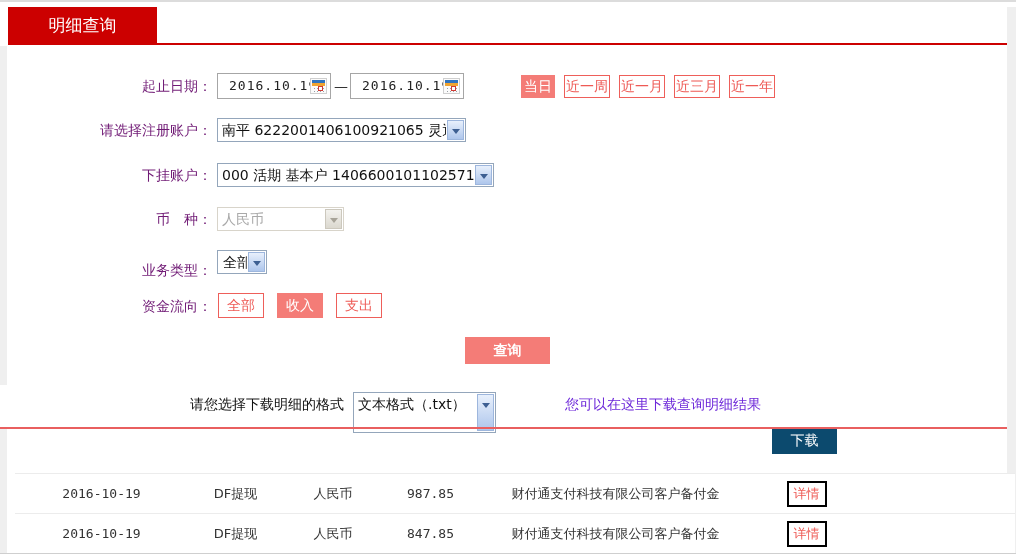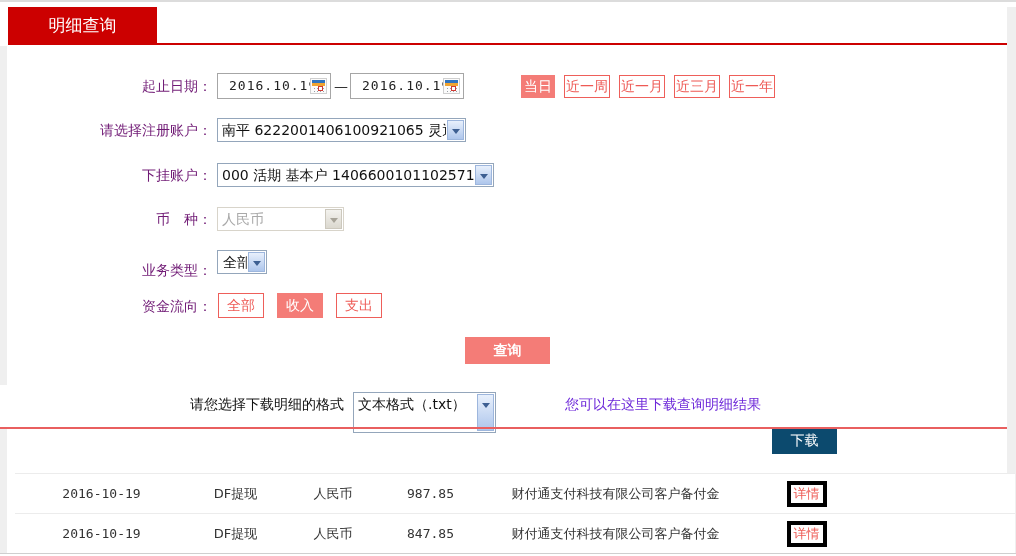--- a/index.html
+++ b/index.html
@@ -84,21 +84,21 @@
   .thead { position:absolute; left:7px; top:429px; width:1000px; height:44px; background:#f5f5f5;
     display:flex; align-items:center; color:#9b9b9b; font-size:14px; }
   .trow { position:absolute; left:7px; width:1000px; height:40px; background:#fff;
     border-top:1px solid #ececec; display:flex; align-items:center; font-size:13px; color:#333;margin-left:8px; }
   .r1 { top:473px; } .r2 { top:513px; }
   .c { text-align:center; white-space:nowrap; overflow:hidden; }
   .c1 { width:173px; } .c2 { width:95px; } .c3 { width:155px; } .c4 { width:100px; }
   .c5 { width:95px; } .c6 { width:275px; } .c7 { width:107px; display:flex; justify-content:center; }
   .mono { font-family:"DejaVu Sans Mono","Liberation Mono",monospace; font-size:13px; }
   .amount { color:#d10000; }
-  .detail-btn { width:40px; height:26px; background:#fff; border:4px solid #000000; color:#ee5a55;
+  .detail-btn { width:40px; height:26px; background:#fff; border:2px solid #000000; color:#ee5a55;
     font-size:13px; display:flex; align-items:center; justify-content:center; cursor:pointer; }
 </style>
 </head>
 <body>
 
 <div class="page">
   <div class="top-line"></div>
 
   <div class="tab">明细查询</div>
   <div class="tab-underline"></div>

